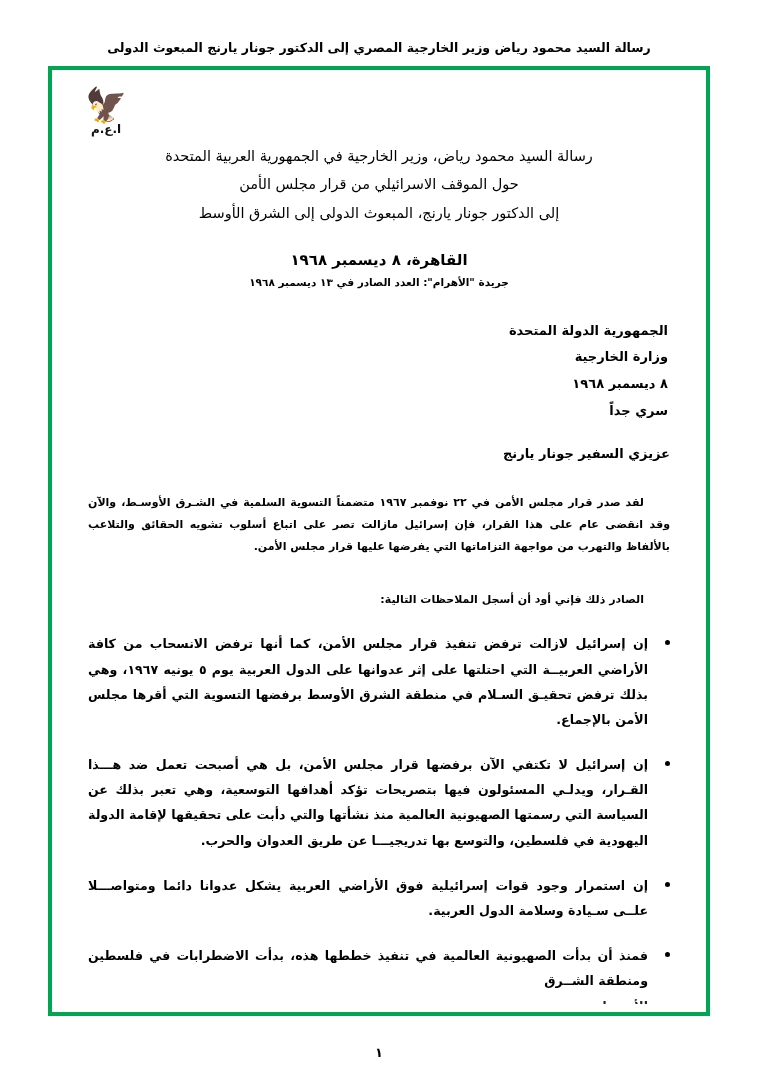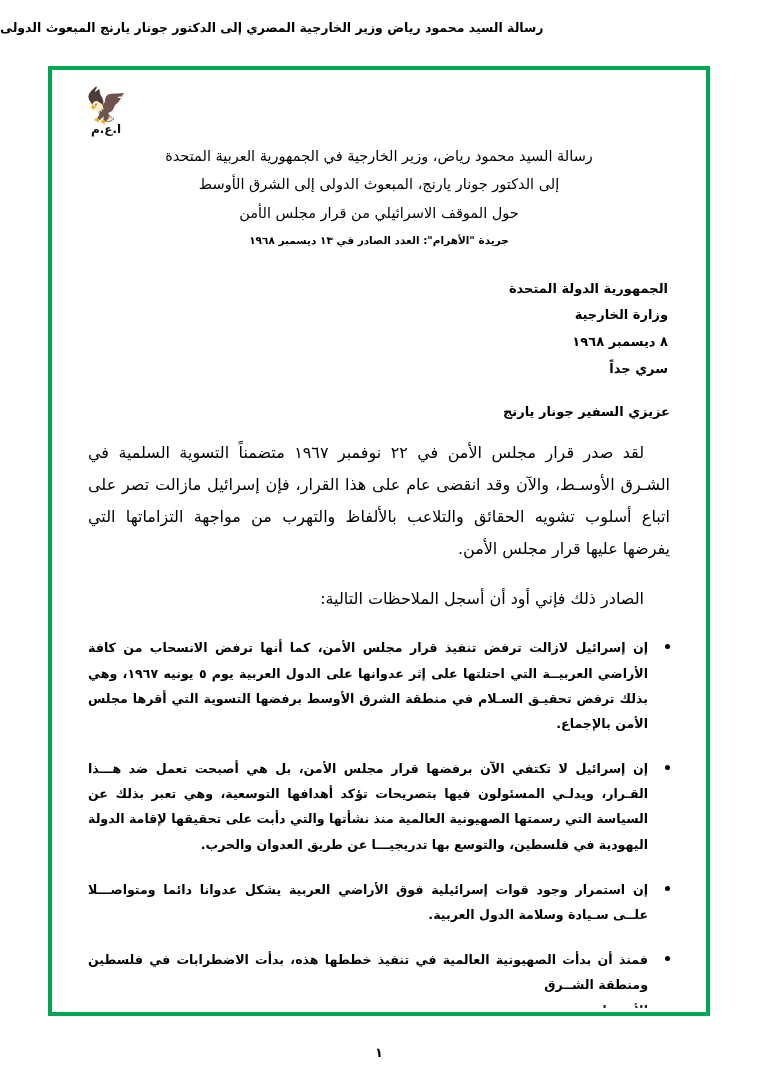--- a/index.html
+++ b/index.html
@@ -19,24 +19,24 @@
     position: absolute;
     inset: 0;
     width: 758px;
     height: 1078px;
     background: #ffffff;
   }
 
   
   .running-header {
     position: absolute;
-    top: 20px;
+    top: 40px;
     left: 0;
     right: 0;
-    text-align: left;
+    text-align: center;
     font-size: 12.5px;
     font-weight: bold;
     color: #000;
     direction: rtl;
   }
 
   
   .frame {
     position: absolute;
     top: 66px;
@@ -124,23 +124,23 @@
   }
   .letterhead div { white-space: nowrap; }
 
   .salutation {
     margin-top: 22px;
     font-size: 13px;
     font-weight: bold;
   }
 
   .para {
-    margin-top: 18px;
-    font-size: 16px;
-    font-weight: normal;
+    margin-top: 31px;
+    font-size: 11px;
+    font-weight: bold;
     line-height: 2.0;
     text-align: justify;
     text-align-last: right;
   }
   .para.indent { text-indent: 26px; }
 
   .bullets {
     margin: 0;
     padding: 0;
     list-style: none;
@@ -194,24 +194,25 @@
 
       <div class="emblem">
         <span class="glyph">🦅</span>
         <span class="caption">ا.ع.م</span>
       </div>
 
       <div class="content">
 
         <div class="title-block">
           <div class="title-line">رسالة السيد محمود رياض، وزير الخارجية في الجمهورية العربية المتحدة</div>
+          <div class="title-line">حول الموقف الاسرائيلي من قرار مجلس الأمن</div>
           <div class="title-line">إلى الدكتور جونار يارنج، المبعوث الدولى إلى الشرق الأوسط</div>
-          <div class="title-line">حول الموقف الاسرائيلي من قرار مجلس الأمن</div>
         </div>
 
+        <div class="date-line">القاهرة، ٨ ديسمبر ١٩٦٨</div>
         <div class="source-line">جريدة "الأهرام": العدد الصادر في ١٣ ديسمبر ١٩٦٨</div>
 
         <div class="letterhead">
           <div>الجمهورية الدولة المتحدة</div>
           <div>وزارة الخارجية</div>
           <div>٨ ديسمبر ١٩٦٨</div>
           <div>سري جداً</div>
         </div>
 
         <div class="salutation">عزيزي السفير جونار يارنج</div>

